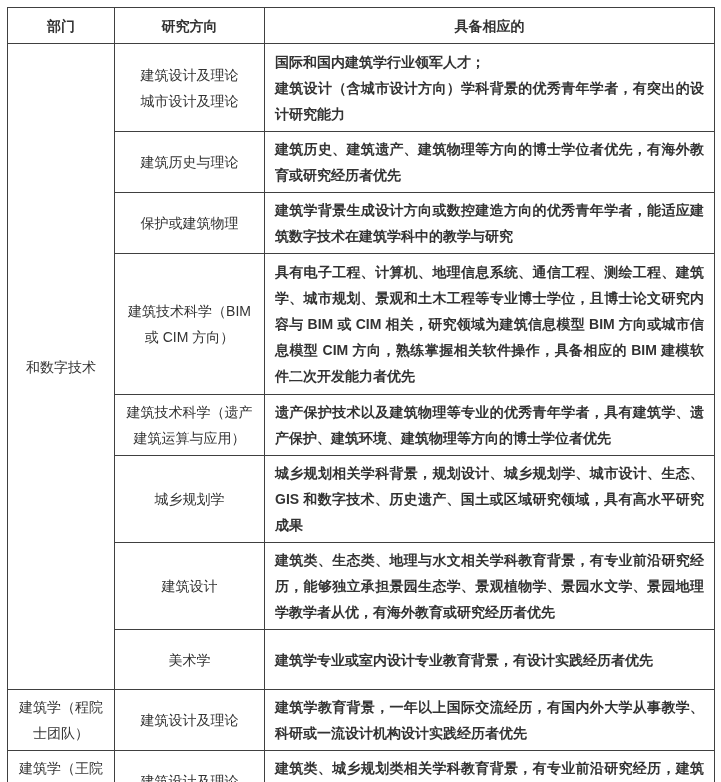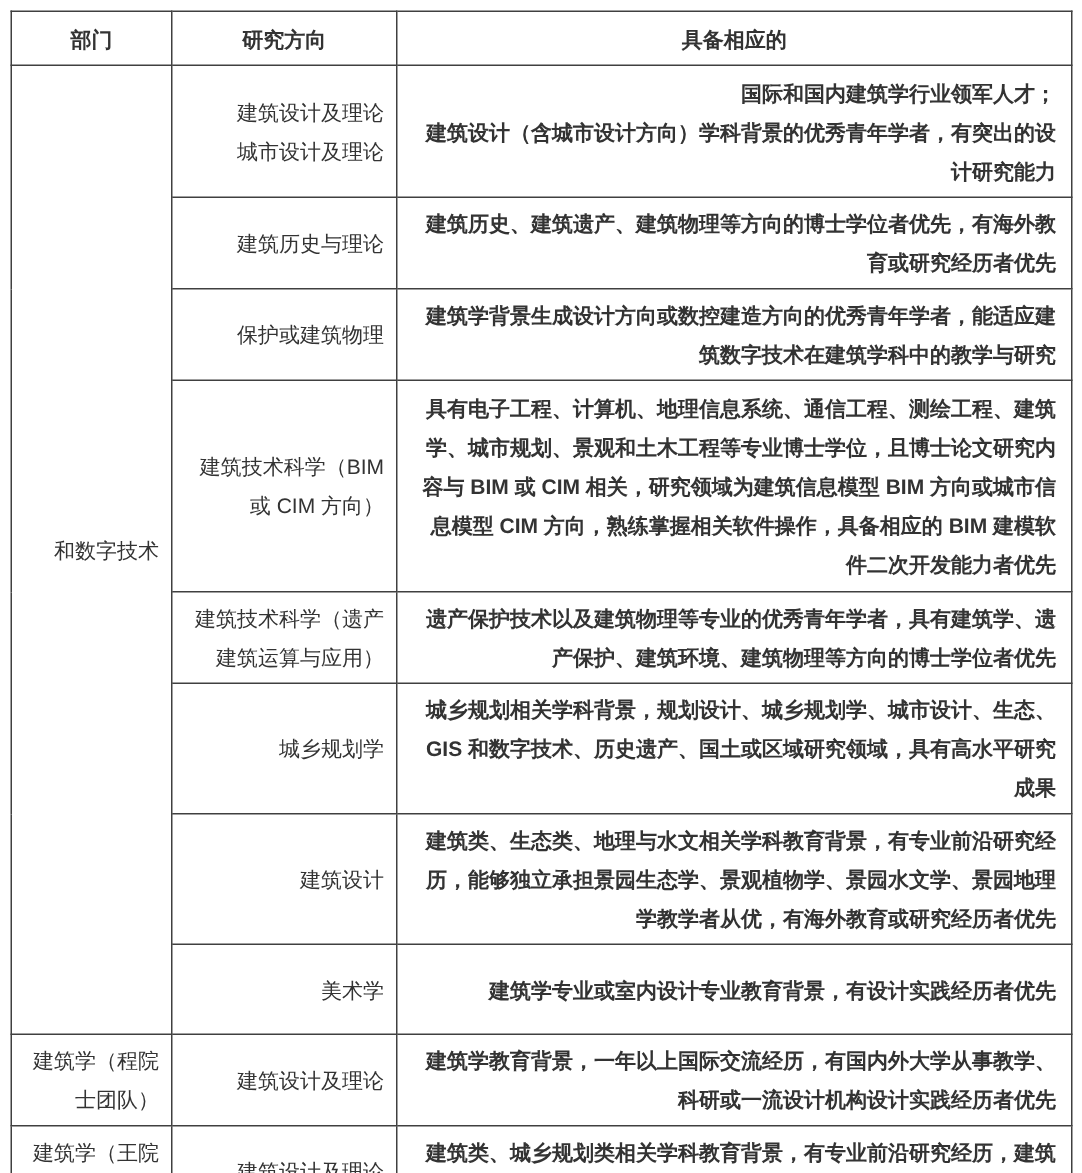--- a/index.html
+++ b/index.html
@@ -22,25 +22,23 @@
     font-size: 14px;
     color: #333333;
   }
   table.recruit th,
   table.recruit td {
     border: 1px solid #404040;
     vertical-align: middle;
     line-height: 26px;
     box-sizing: border-box;
     overflow: hidden;
-    text-align: right;
   }
   table.recruit th {
     font-weight: bold;
-    text-align: center;
     color: #333333;
     padding: 2px 6px;
   }
   td.dept-cell,
   td.dir-cell {
     text-align: center;
     padding: 4px 8px;
     white-space: pre-line;
   }
   td.req-cell {

